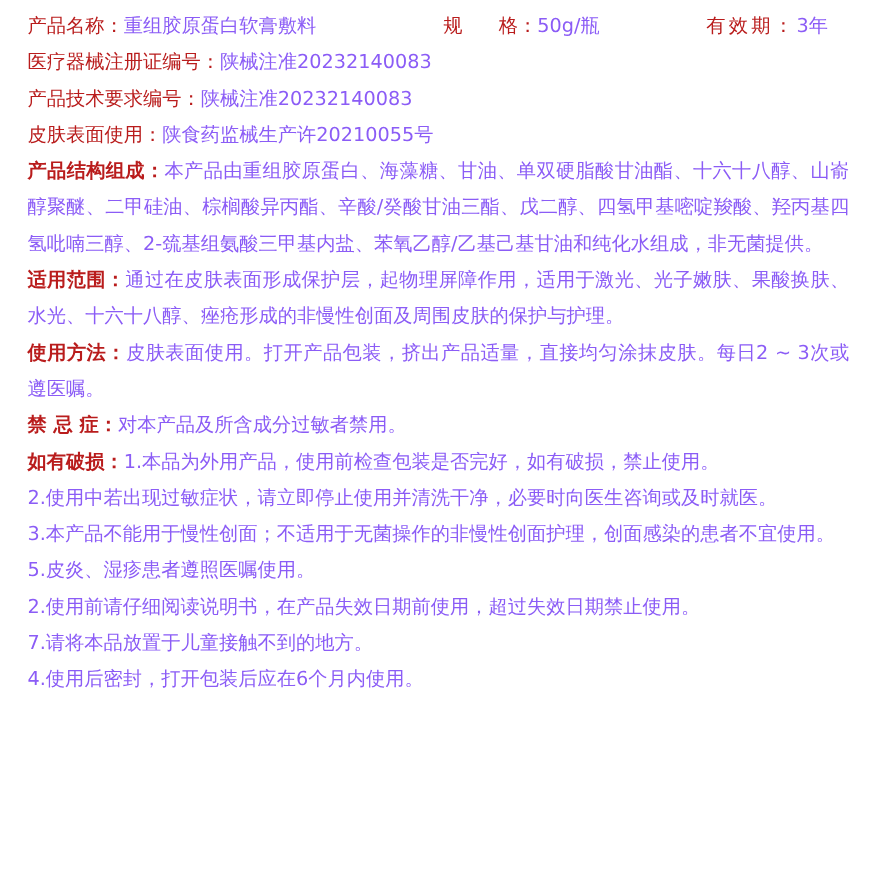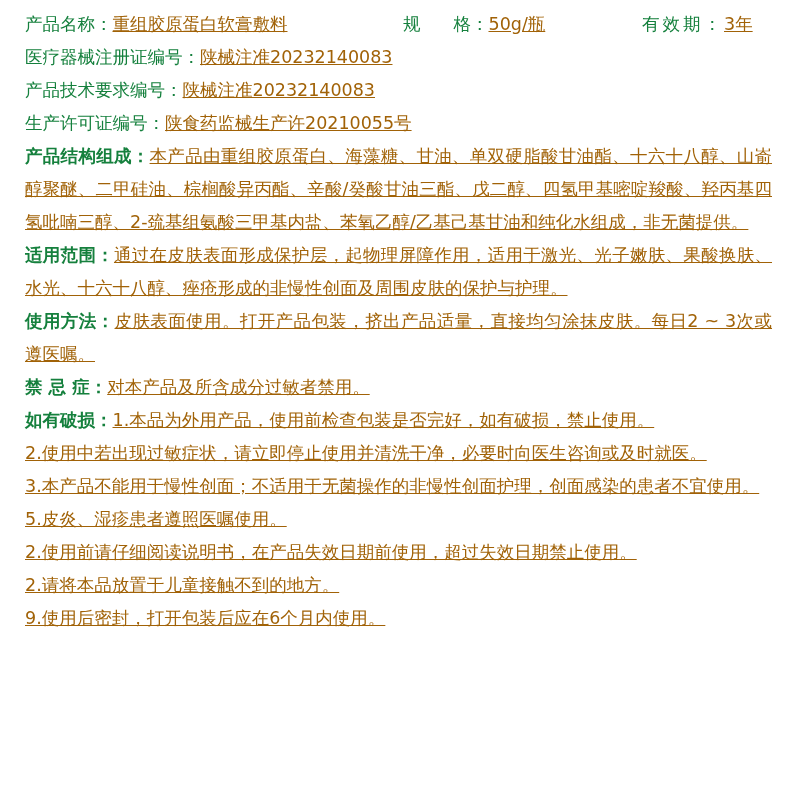--- a/index.html
+++ b/index.html
@@ -46,28 +46,27 @@
     }
     .validity-label {
       letter-spacing: 3px;
     }
     .para {
       word-break: break-all;
       text-align: justify;
     }
     .label {
       font-weight: bold;
-      color: #15803d;
+      color: #b91c1c;
     }
     .label.light {
       font-weight: normal;
     }
     .value {
-      color: #a16207;
-      text-decoration: underline;
+      color: #8b5cf6;
     }
   </style>
 </head>
 <body>
 
 <div class="page">
 
   <div class="top-row">
     <div class="cell cell-name">
       <span class="label light">产品名称：</span><span class="value">重组胶原蛋白软膏敷料</span>
@@ -82,21 +81,21 @@
 
   <div class="row">
     <span class="label light">医疗器械注册证编号：</span><span class="value">陕械注准20232140083</span>
   </div>
 
   <div class="row">
     <span class="label light">产品技术要求编号：</span><span class="value">陕械注准20232140083</span>
   </div>
 
   <div class="row">
-    <span class="label light">生产许可证编号：</span><span class="value">陕食药监械生产许20210055号</span>
+    <span class="label light">皮肤表面使用：</span><span class="value">陕食药监械生产许20210055号</span>
   </div>
 
   <div class="para">
     <span class="label">产品结构组成：</span><span class="value">本产品由重组胶原蛋白、海藻糖、甘油、单双硬脂酸甘油酯、十六十八醇、山嵛醇聚醚、二甲硅油、棕榈酸异丙酯、辛酸/癸酸甘油三酯、戊二醇、四氢甲基嘧啶羧酸、羟丙基四氢吡喃三醇、2-巯基组氨酸三甲基内盐、苯氧乙醇/乙基己基甘油和纯化水组成，非无菌提供。</span>
   </div>
 
   <div class="para">
     <span class="label">适用范围：</span><span class="value">通过在皮肤表面形成保护层，起物理屏障作用，适用于激光、光子嫩肤、果酸换肤、水光、十六十八醇、痤疮形成的非慢性创面及周围皮肤的保护与护理。</span>
   </div>
 
@@ -117,19 +116,19 @@
   <div class="para">
     <span class="value">3.本产品不能用于慢性创面；不适用于无菌操作的非慢性创面护理，创面感染的患者不宜使用。</span>
   </div>
   <div class="para">
     <span class="value">5.皮炎、湿疹患者遵照医嘱使用。</span>
   </div>
   <div class="para">
     <span class="value">2.使用前请仔细阅读说明书，在产品失效日期前使用，超过失效日期禁止使用。</span>
   </div>
   <div class="para">
-    <span class="value">2.请将本品放置于儿童接触不到的地方。</span>
+    <span class="value">7.请将本品放置于儿童接触不到的地方。</span>
   </div>
   <div class="para">
-    <span class="value">9.使用后密封，打开包装后应在6个月内使用。</span>
+    <span class="value">4.使用后密封，打开包装后应在6个月内使用。</span>
   </div>
 
 </div>
 
 </body></html>

